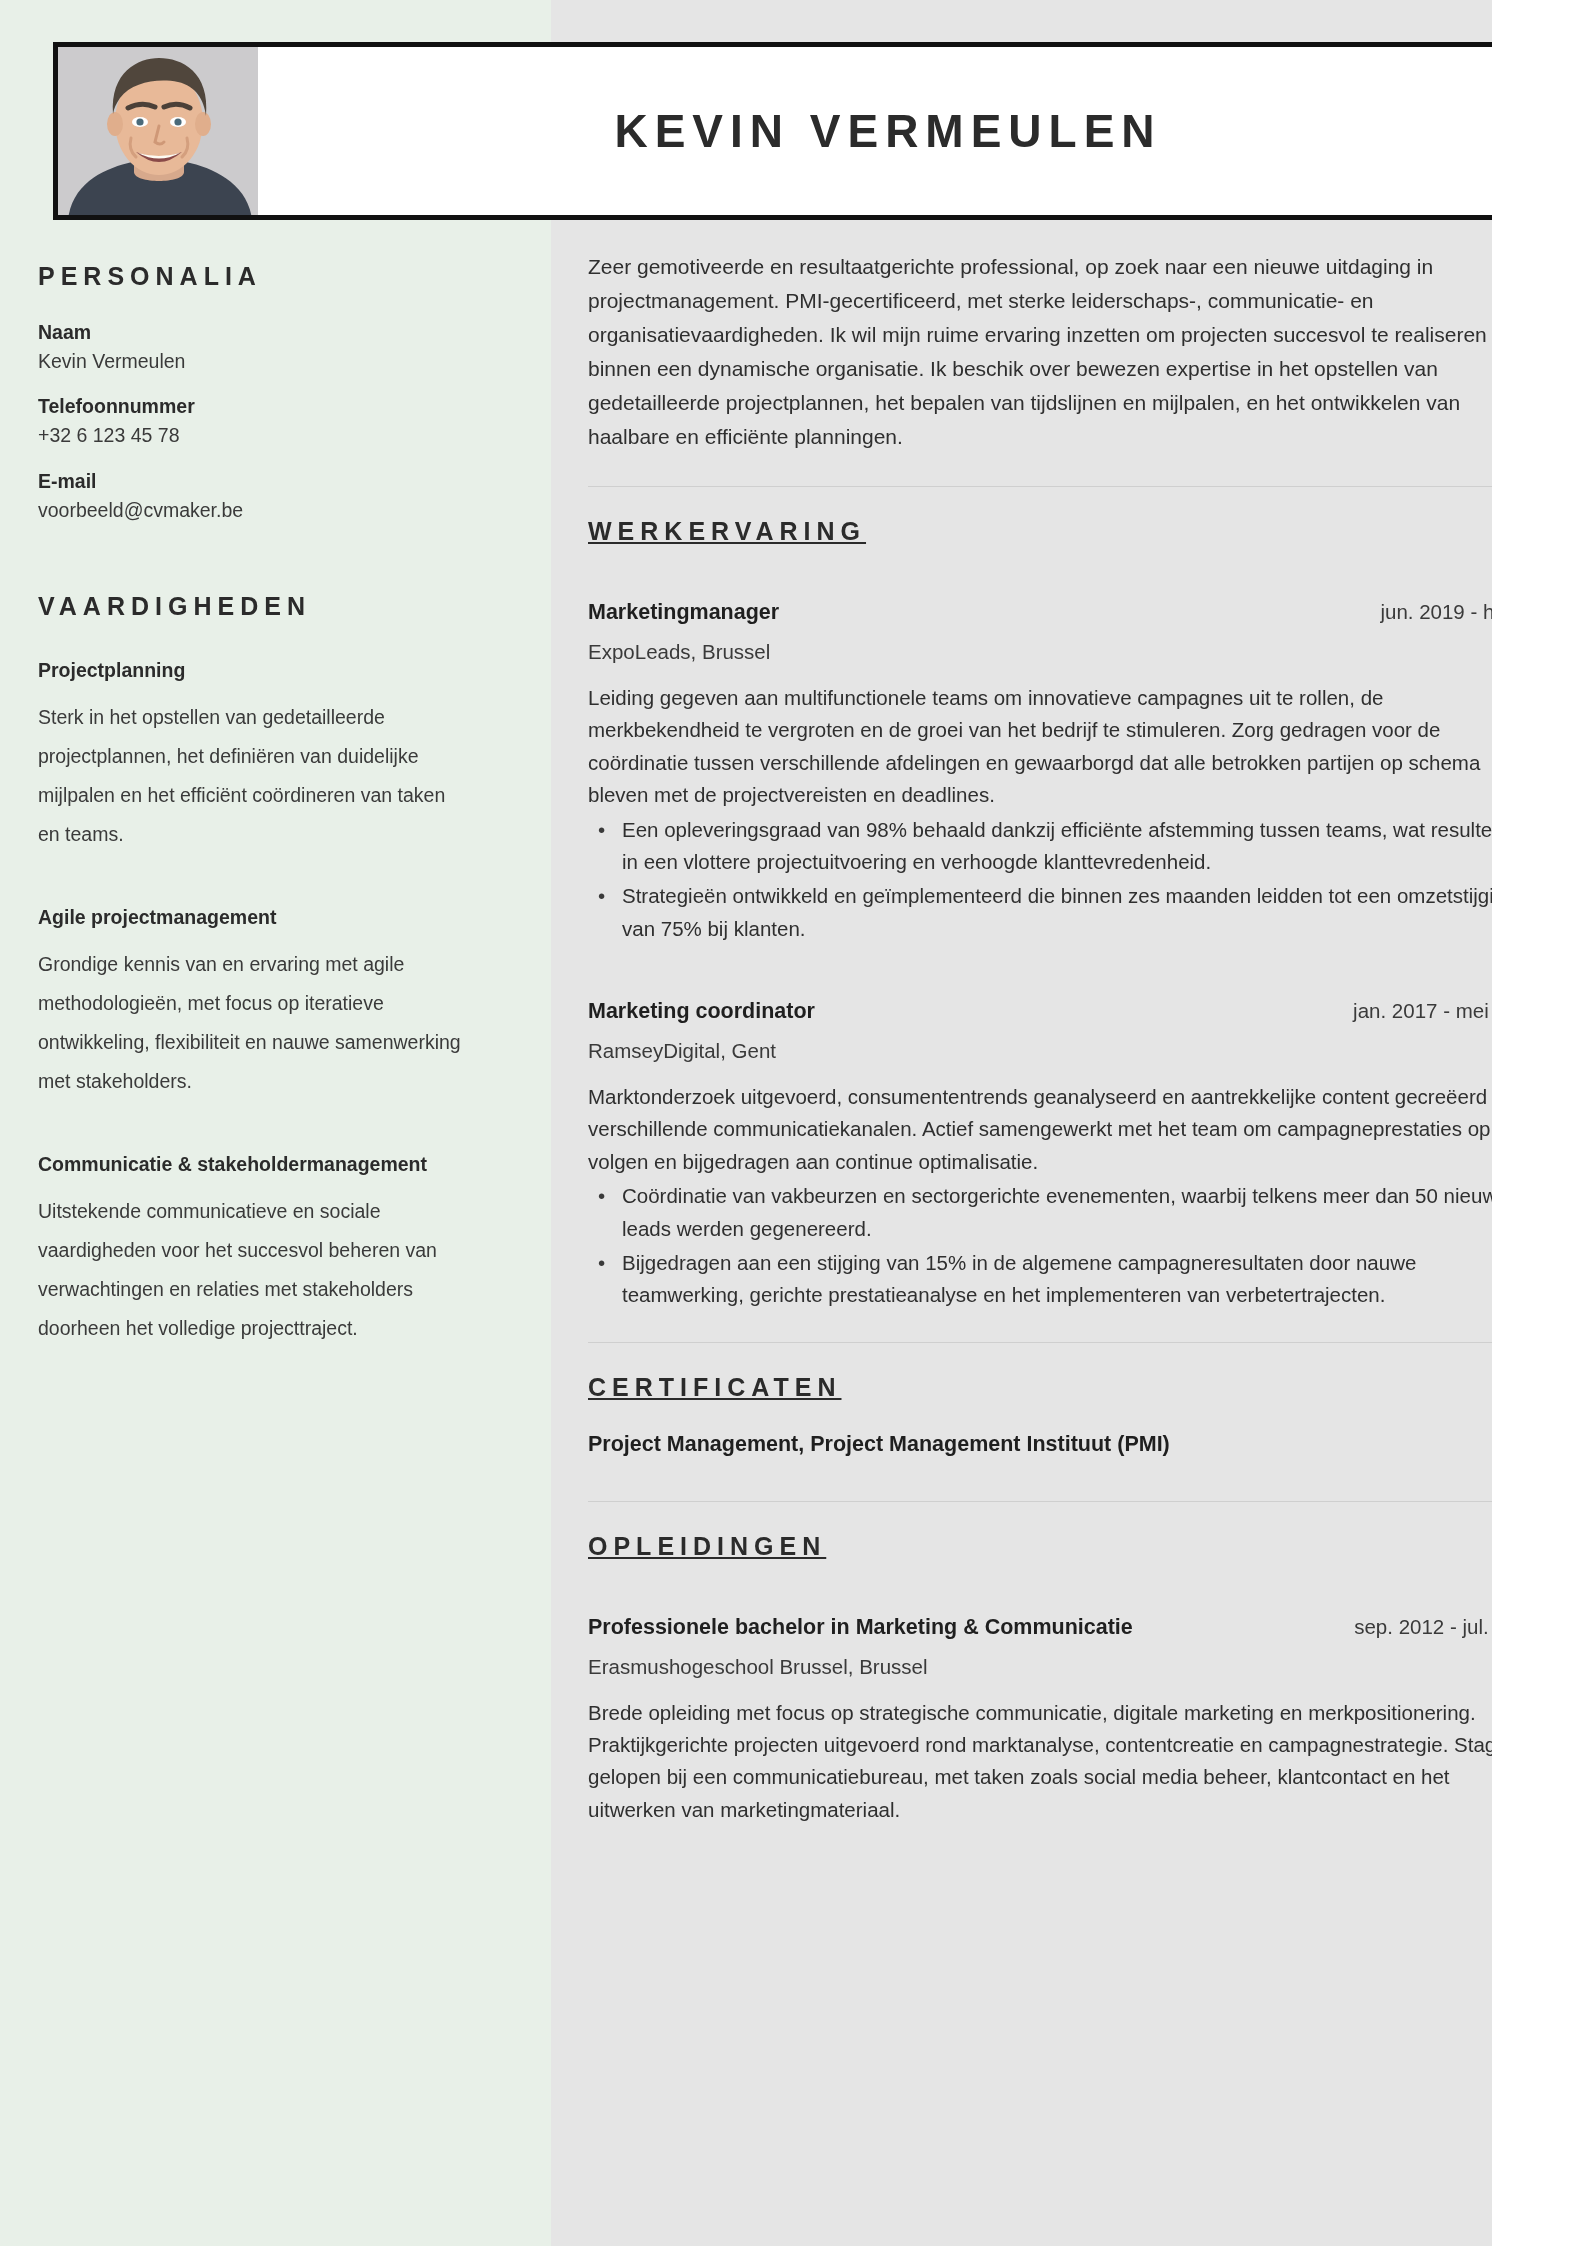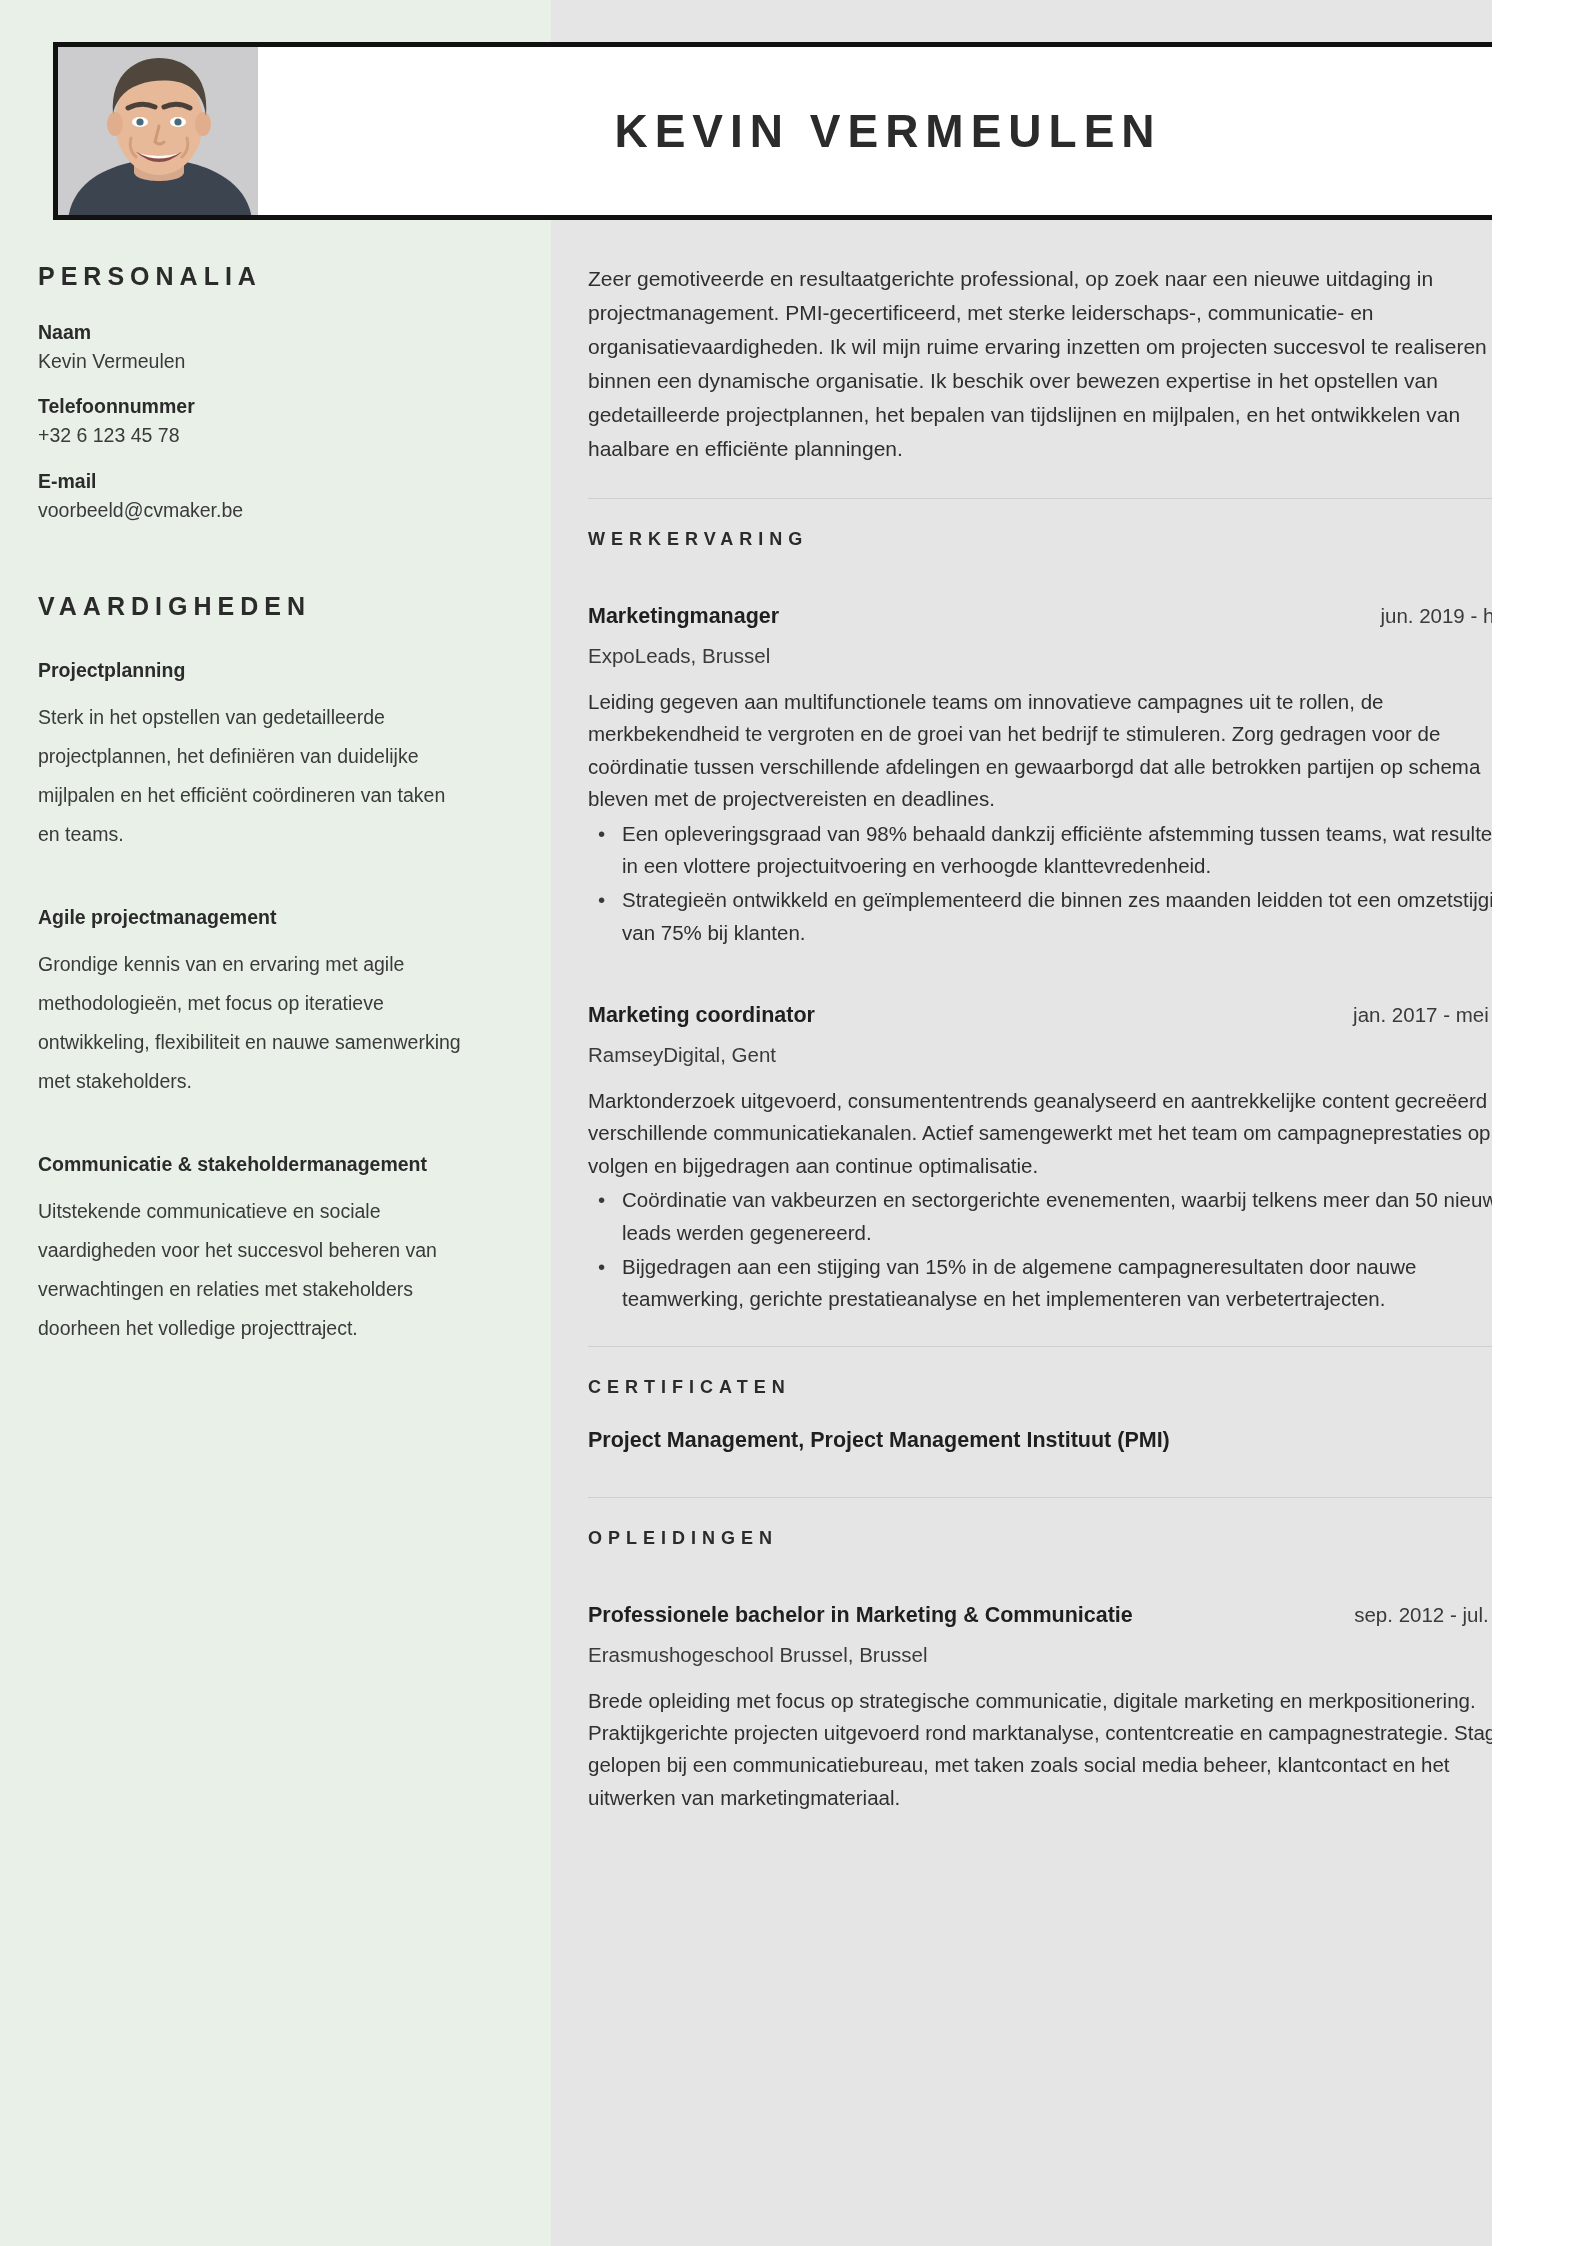--- a/index.html
+++ b/index.html
@@ -109,41 +109,42 @@
     font-weight: 400;
     color: #3a3a3a;
     line-height: 2.0;
     max-width: 430px;
   }
 
   
   .main {
     position: absolute;
     left: 588px;
-    top: 262px;
+    top: 250px;
     width: 952px;
   }
   .summary {
     font-size: 21px;
     line-height: 1.62;
     color: #2f2f2f;
     margin-bottom: 32px;
   }
   .rule {
     height: 1px;
     background: #cfcfcf;
     margin: 18px 0 30px 0;
   }
   .main-sec-title {
-    font-size: 18px;
+    font-size: 25px;
     font-weight: 700;
     letter-spacing: 6px;
     color: #2b2b2b;
     text-transform: uppercase;
     margin-bottom: 30px;
+    text-decoration: underline;
   }
   .entry { margin-bottom: 30px; }
   .entry-head {
     display: flex;
     align-items: baseline;
     justify-content: space-between;
     gap: 20px;
   }
   .entry-title {
     font-size: 21.5px;

